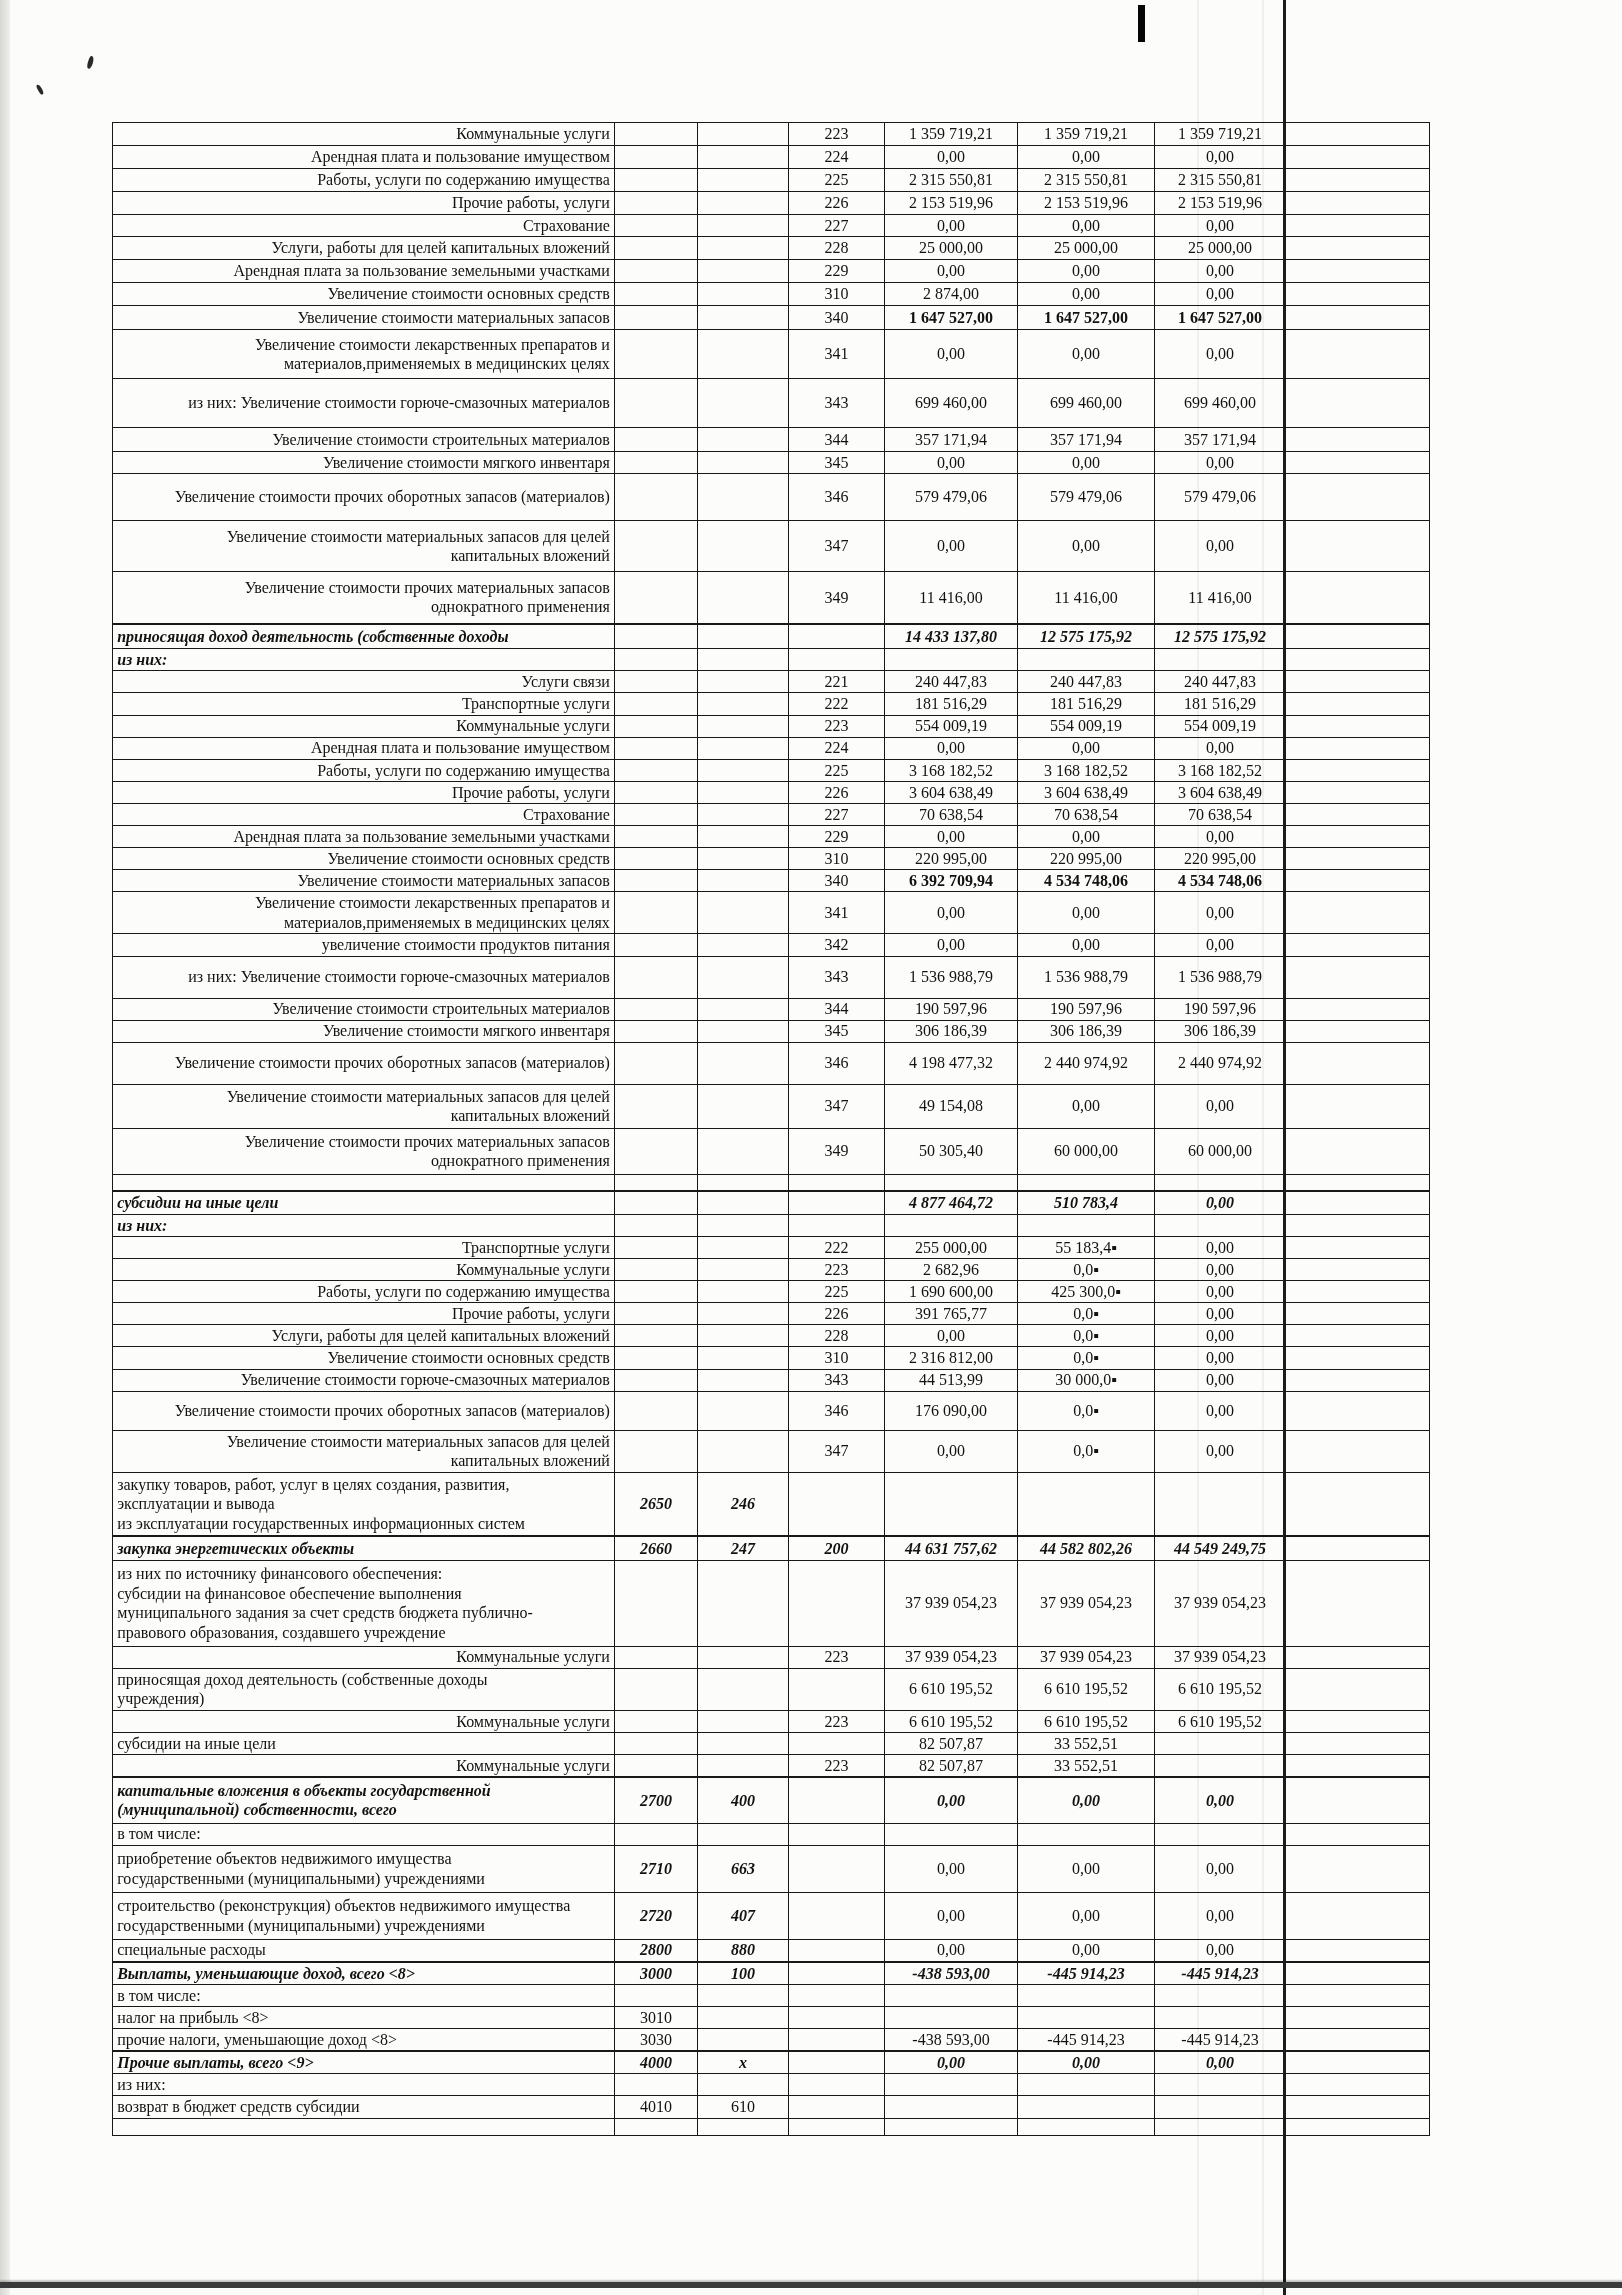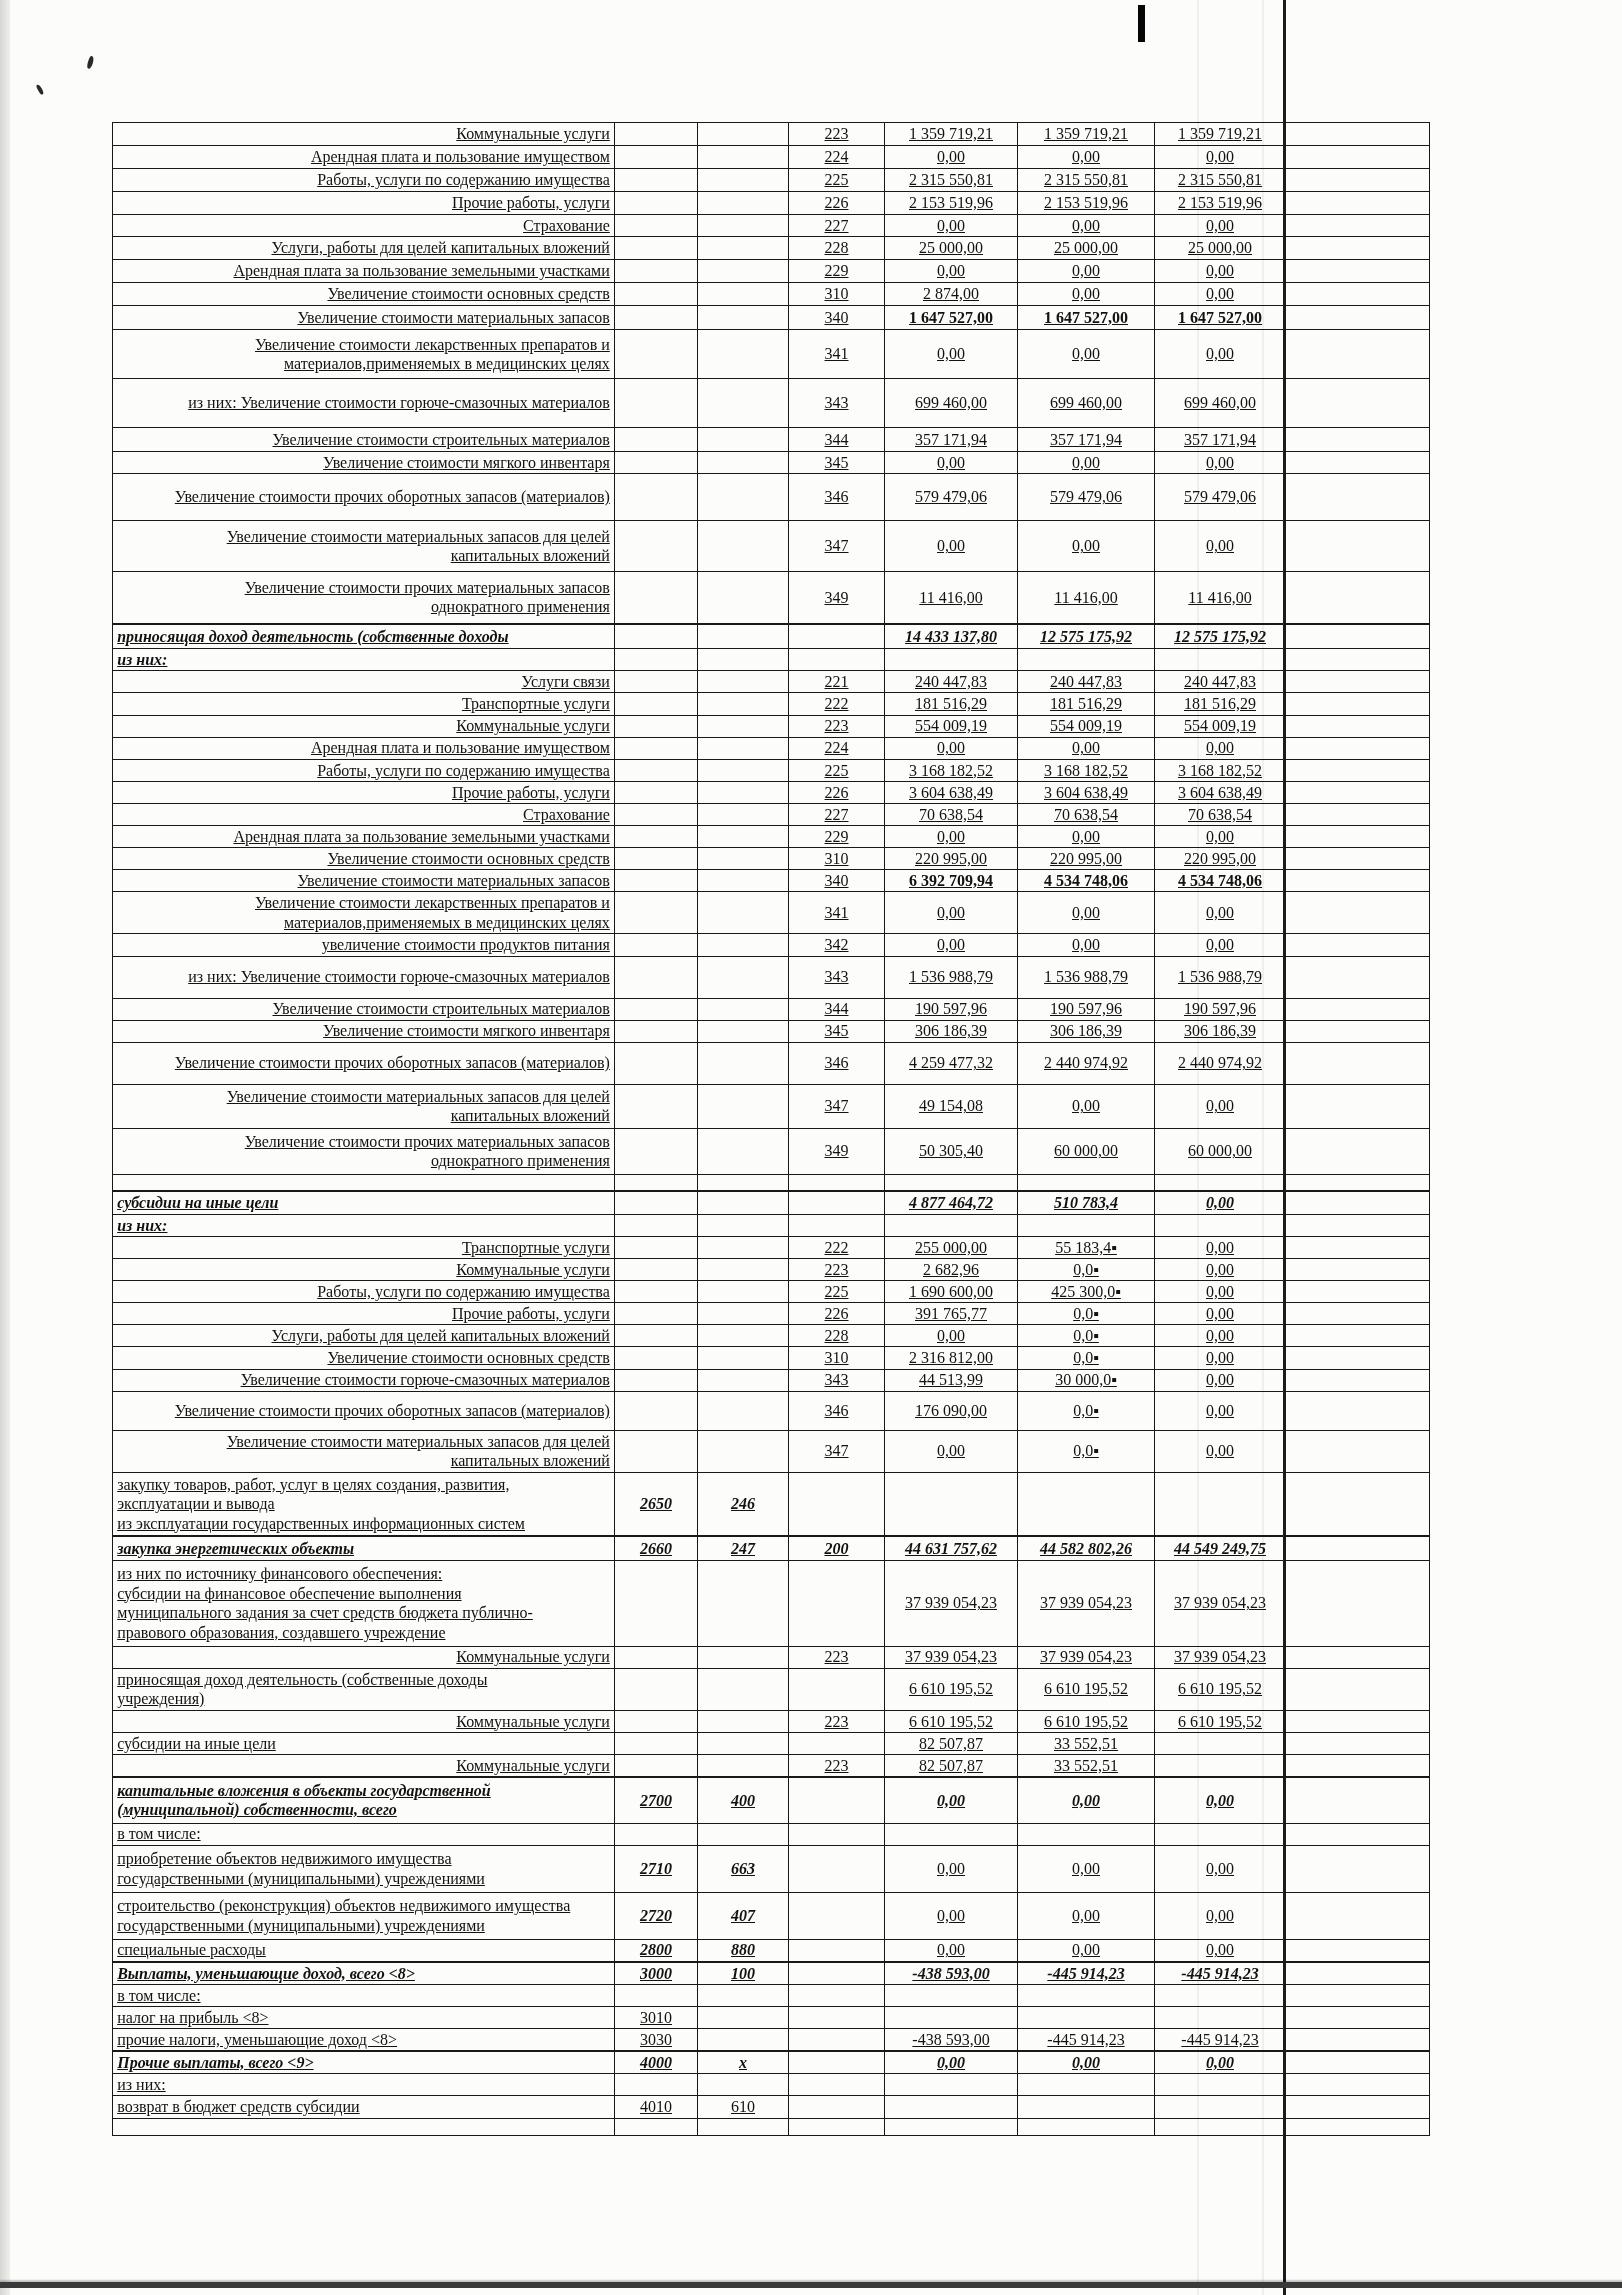--- a/index.html
+++ b/index.html
@@ -12,21 +12,21 @@
   .crease.c1 {left:1197px;}
   .crease.c2 {left:1262px;}
   .topbar {position:absolute; left:1138px; top:5px; width:6.8px; height:37px; background:#060606;}
   .bottomline {position:absolute; left:0; top:2282px; width:1623px; height:6px; background:#3a3a3a;
                box-shadow:0 -1.7px 1.7px rgba(0,0,0,0.25);}
   .speck {position:absolute; background:#2a2a2a; border-radius:40% 60% 50% 50%;}
   .speck.s1 {left:88px; top:56px; width:5px; height:12.7px; transform:rotate(18deg);}
   .speck.s2 {left:38px; top:84px; width:4.2px; height:11px; transform:rotate(-28deg);}
 
   table.budget {position:absolute; left:112px; top:122px; width:1316px;
-                border-collapse:collapse; table-layout:fixed;text-decoration:underline;}
+                border-collapse:collapse; table-layout:fixed;}
   table.budget td {border:1.7px solid #181818; padding:0.8px 4.2px; vertical-align:middle;
                    font-size:16px; line-height:1.22; overflow:hidden;}
   tr.thick td {border-top-width:2.5px;}
   .c-label {white-space:pre-line;}
   .al-r {text-align:right; padding-right:6px;}
   .al-l {text-align:left; padding-left:4.2px;}
   .bi {font-weight:bold; font-style:italic;}
   .c-code {text-align:center; white-space:nowrap;}
   .c-val {text-align:center; white-space:nowrap;}
   .vb {font-weight:bold;}
@@ -388,21 +388,21 @@
           <td class="c-val">306 186,39</td>
           <td class="c-val">306 186,39</td>
           <td class="c-val">306 186,39</td>
           <td class="c-last"></td>
         </tr>
         <tr style="height: 42px;">
           <td class="c-label al-r">Увеличение стоимости прочих оборотных запасов (материалов)</td>
           <td class="c-code"></td>
           <td class="c-code"></td>
           <td class="c-code">346</td>
-          <td class="c-val">4 259 477,32</td>
+          <td class="c-val">4 198 477,32</td>
           <td class="c-val">2 440 974,92</td>
           <td class="c-val">2 440 974,92</td>
           <td class="c-last"></td>
         </tr>
         <tr style="height: 44px;">
           <td class="c-label al-r">Увеличение стоимости материальных запасов для целей
 капитальных вложений</td>
           <td class="c-code"></td>
           <td class="c-code"></td>
           <td class="c-code">347</td>

